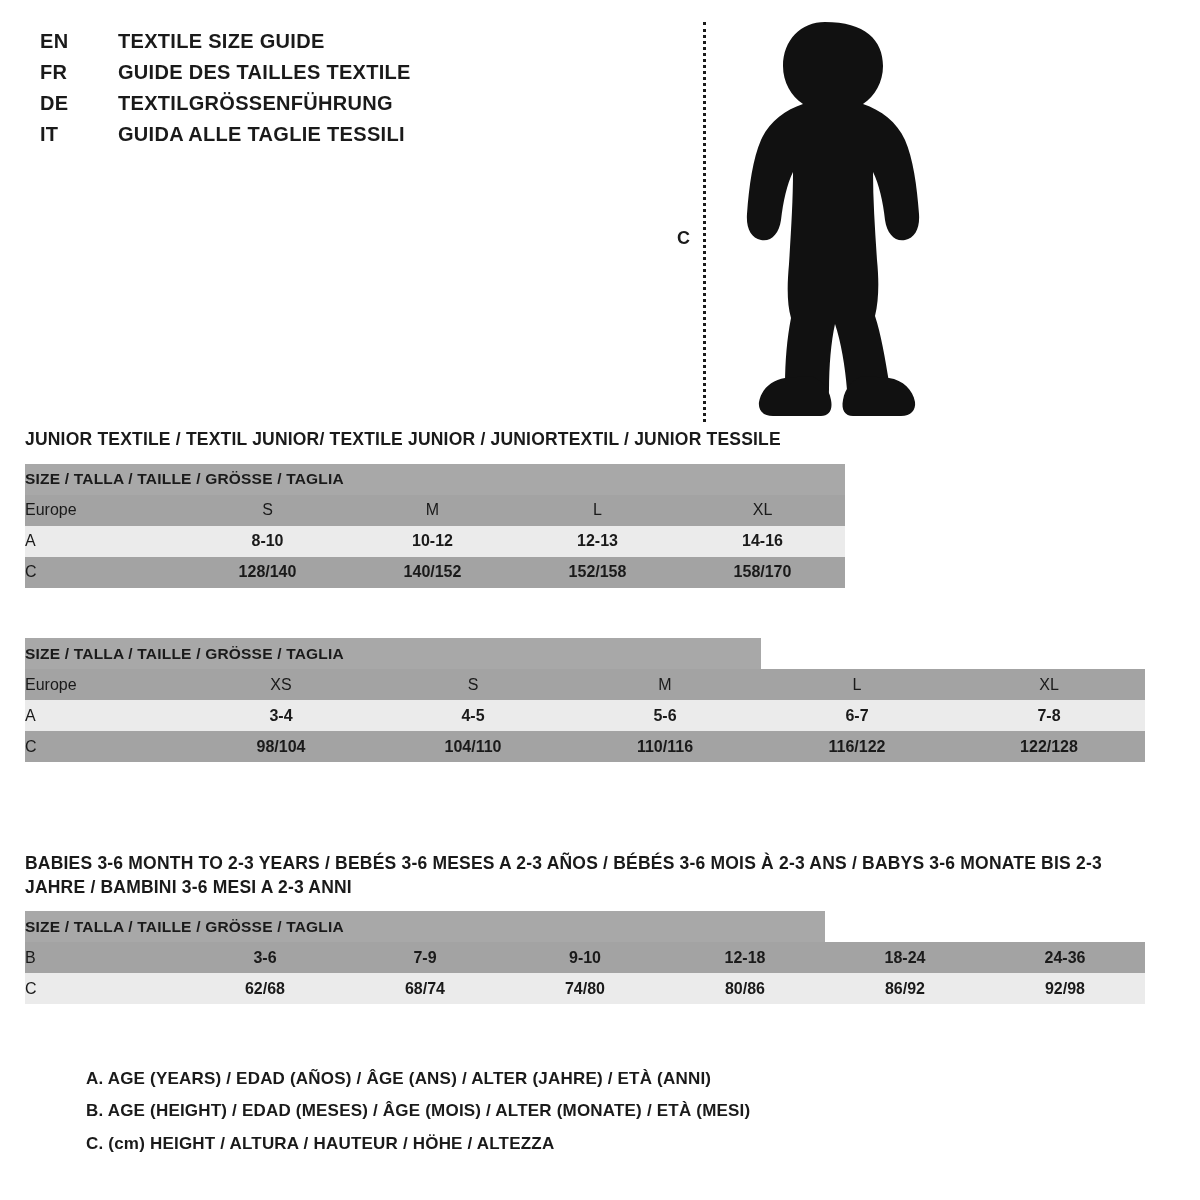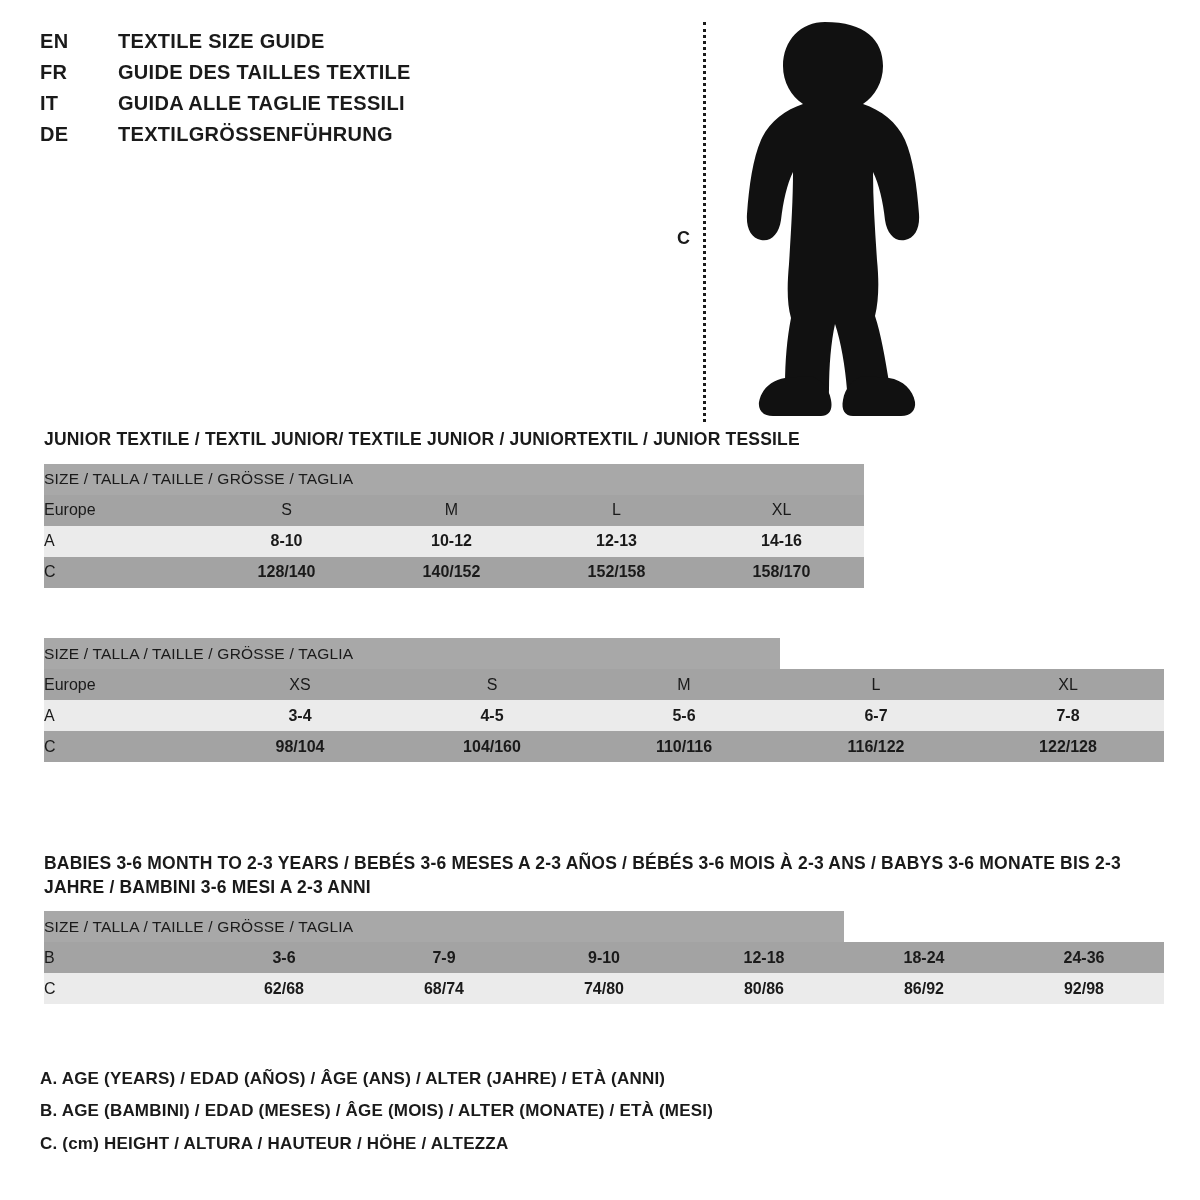--- a/index.html
+++ b/index.html
@@ -77,21 +77,21 @@
   }
   .silhouette {
     position: absolute;
     left: 48px;
     top: 8px;
   }
 
   
   .section {
     position: absolute;
-    left: 44px;
+    left: 25px;
     width: 1120px;
   }
   .section-title {
     font-size: 17.5px;
     font-weight: 700;
     letter-spacing: 0.2px;
     color: #1a1a1a;
     text-transform: uppercase;
     line-height: 1.35;
     margin-bottom: 12px;
@@ -103,21 +103,21 @@
     font-size: 16px;
     color: #1a1a1a;
   }
   table.size-table td {
     padding: 0;
     height: 31px;
     vertical-align: middle;
   }
   .band-head td {
     background: #a8a8a8;
-    font-weight: 400;
+    font-weight: 700;
     font-size: 15.5px;
     letter-spacing: 0.2px;
     padding-left: 8px;
     text-transform: uppercase;
     margin-top: 32px;
   }
   .row-white td { background: #a3a3a3; }
   .row-grey td { background: #ebebeb; }
   .row-label {
     padding-left: 8px;
@@ -153,26 +153,26 @@
   <div class="lang-block">
     <div class="lang-row">
       <span class="lang-code">EN</span>
       <span class="lang-text">TEXTILE SIZE GUIDE</span>
     </div>
     <div class="lang-row">
       <span class="lang-code">FR</span>
       <span class="lang-text">GUIDE DES TAILLES TEXTILE</span>
     </div>
     <div class="lang-row">
+      <span class="lang-code">DE</span>
+      <span class="lang-text">TEXTILGRÖSSENFÜHRUNG</span>
+    </div>
+    <div class="lang-row">
       <span class="lang-code">IT</span>
       <span class="lang-text">GUIDA ALLE TAGLIE TESSILI</span>
-    </div>
-    <div class="lang-row">
-      <span class="lang-code">DE</span>
-      <span class="lang-text">TEXTILGRÖSSENFÜHRUNG</span>
     </div>
   </div>
 
   <div class="figure-area">
     <span class="measure-label">C</span>
     <div class="measure-line"></div>
     <svg class="silhouette" width="200" height="405" viewBox="0 0 200 405">
       <path fill="#111111" d="
         M100 4
         C 76 4, 58 22, 58 48
@@ -288,21 +288,21 @@
         <td class="row-label">A</td>
         <td class="cell-val">3-4</td>
         <td class="cell-val">4-5</td>
         <td class="cell-val">5-6</td>
         <td class="cell-val">6-7</td>
         <td class="cell-val">7-8</td>
       </tr>
       <tr class="row-white">
         <td class="row-label">C</td>
         <td class="cell-val">98/104</td>
-        <td class="cell-val">104/160</td>
+        <td class="cell-val">104/110</td>
         <td class="cell-val">110/116</td>
         <td class="cell-val">116/122</td>
         <td class="cell-val">122/128</td>
       </tr>
     </tbody>
       </table>
   </div>
 
   <div class="section" style="top: 852px;">
     <div class="section-title">BABIES 3-6 MONTH TO 2-3 YEARS / BEBÉS 3-6 MESES A 2-3 AÑOS / BÉBÉS 3-6 MOIS À 2-3 ANS / BABYS 3-6 MONATE BIS 2-3 JAHRE / BAMBINI 3-6 MESI A 2-3 ANNI</div>
@@ -337,19 +337,19 @@
         <td class="cell-val">68/74</td>
         <td class="cell-val">74/80</td>
         <td class="cell-val">80/86</td>
         <td class="cell-val">86/92</td>
         <td class="cell-val">92/98</td>
       </tr>
     </tbody>
       </table>
   </div>
 
-  <div class="footnotes" style="top: 1063px;">
+  <div class="footnotes" style="top: 1063px; margin-left: 46px;">
     <div class="footnote">A. AGE (YEARS) / EDAD (AÑOS) / ÂGE (ANS) / ALTER (JAHRE) / ETÀ (ANNI)</div>
-    <div class="footnote">B. AGE (BAMBINI) / EDAD (MESES) / ÂGE (MOIS) / ALTER (MONATE) / ETÀ (MESI)</div>
+    <div class="footnote">B. AGE (HEIGHT) / EDAD (MESES) / ÂGE (MOIS) / ALTER (MONATE) / ETÀ (MESI)</div>
     <div class="footnote">C. (cm) HEIGHT / ALTURA / HAUTEUR / HÖHE / ALTEZZA</div>
   </div>
 
 </div>
 
 </body></html>

